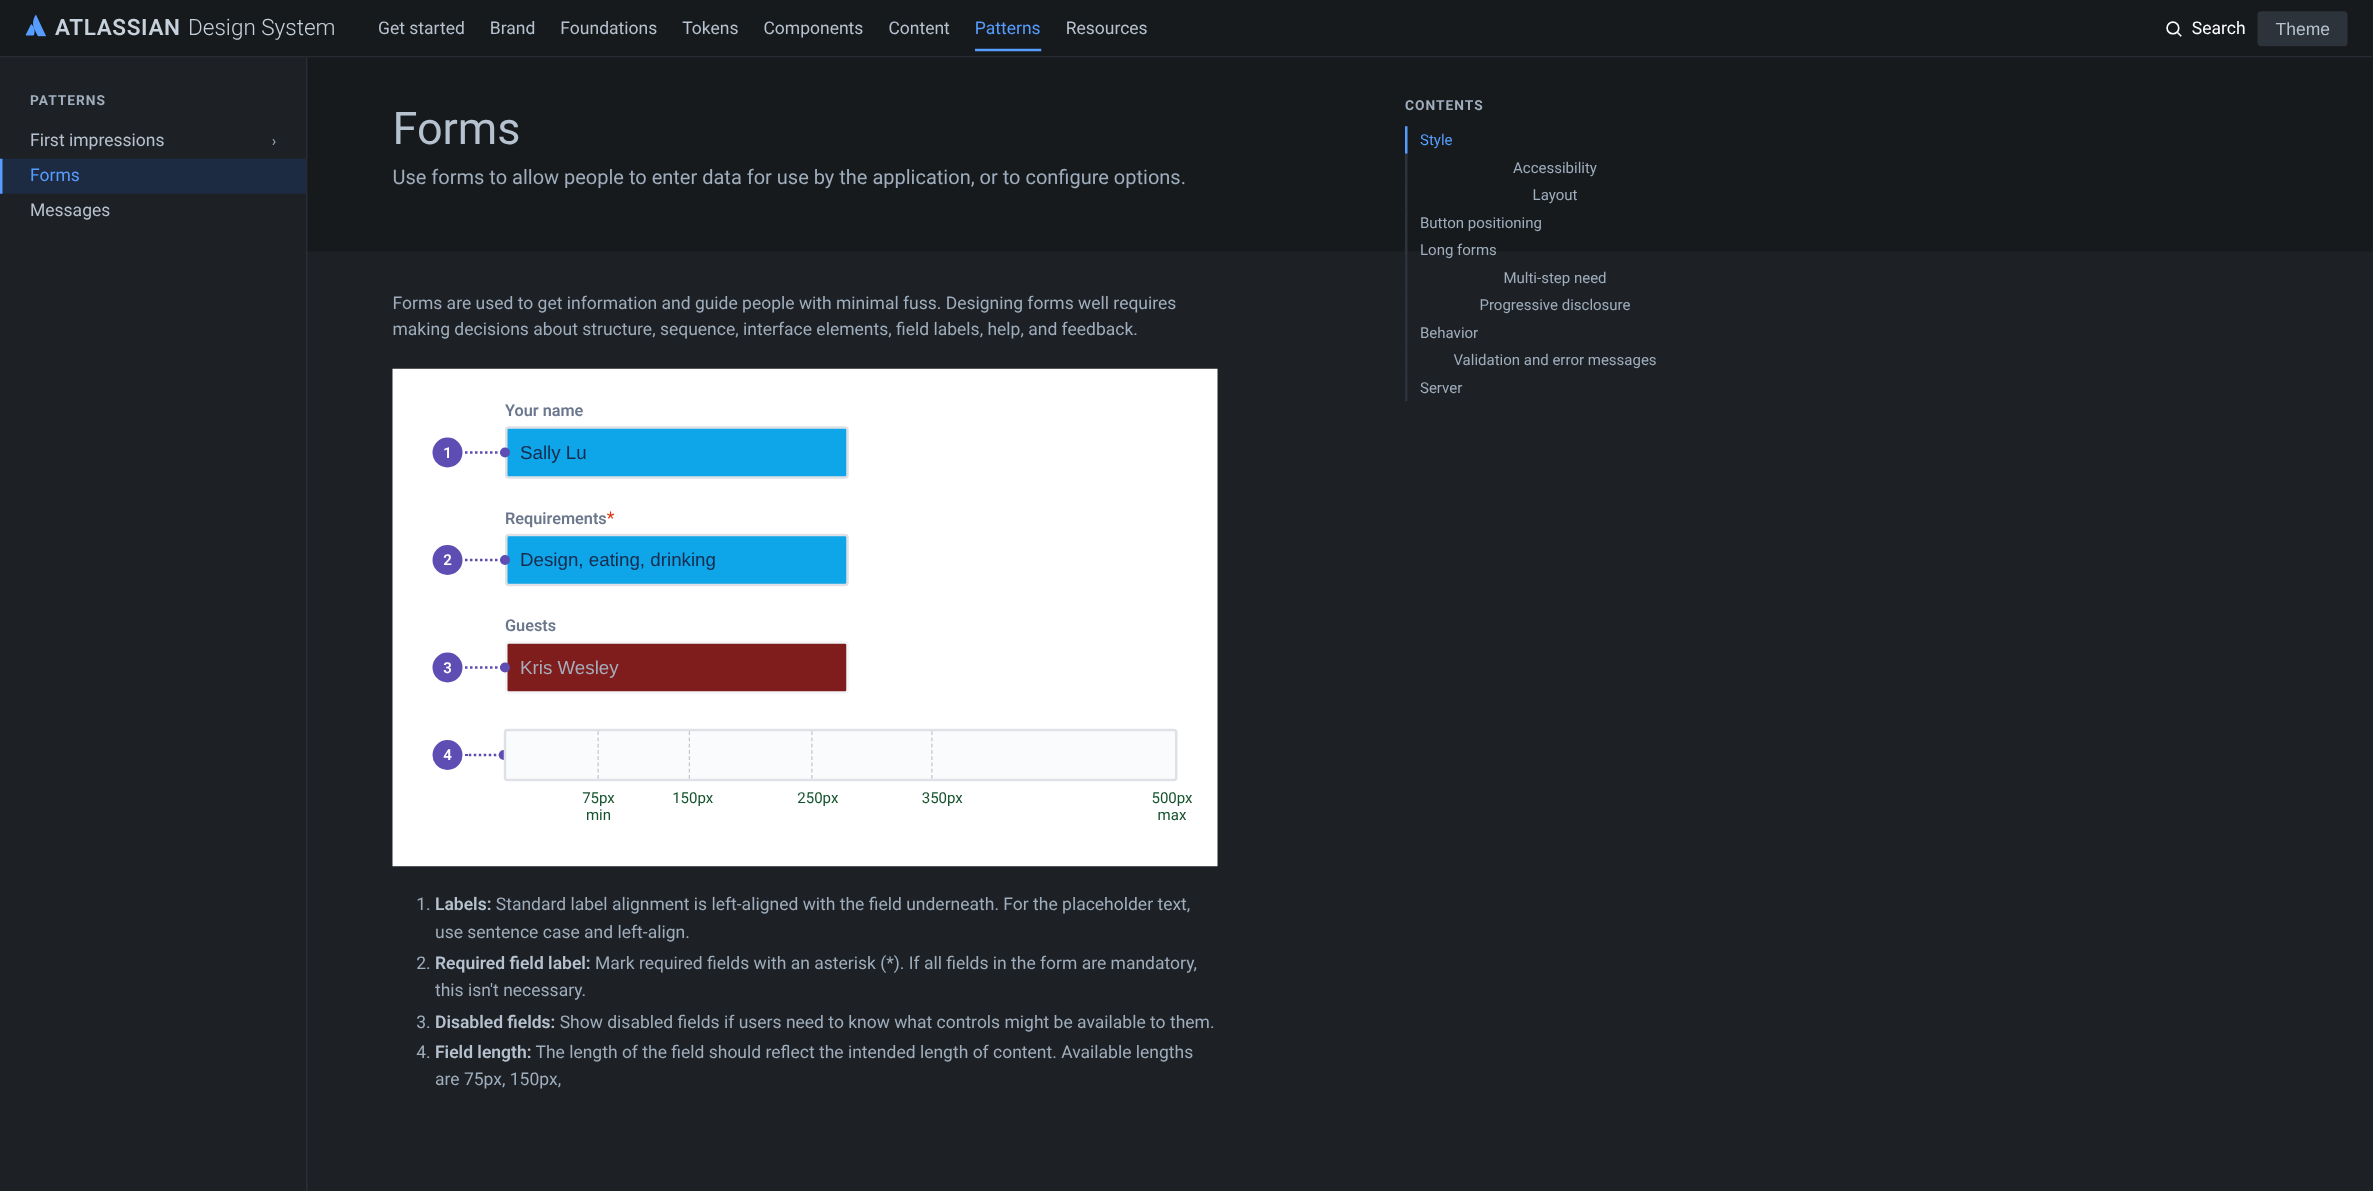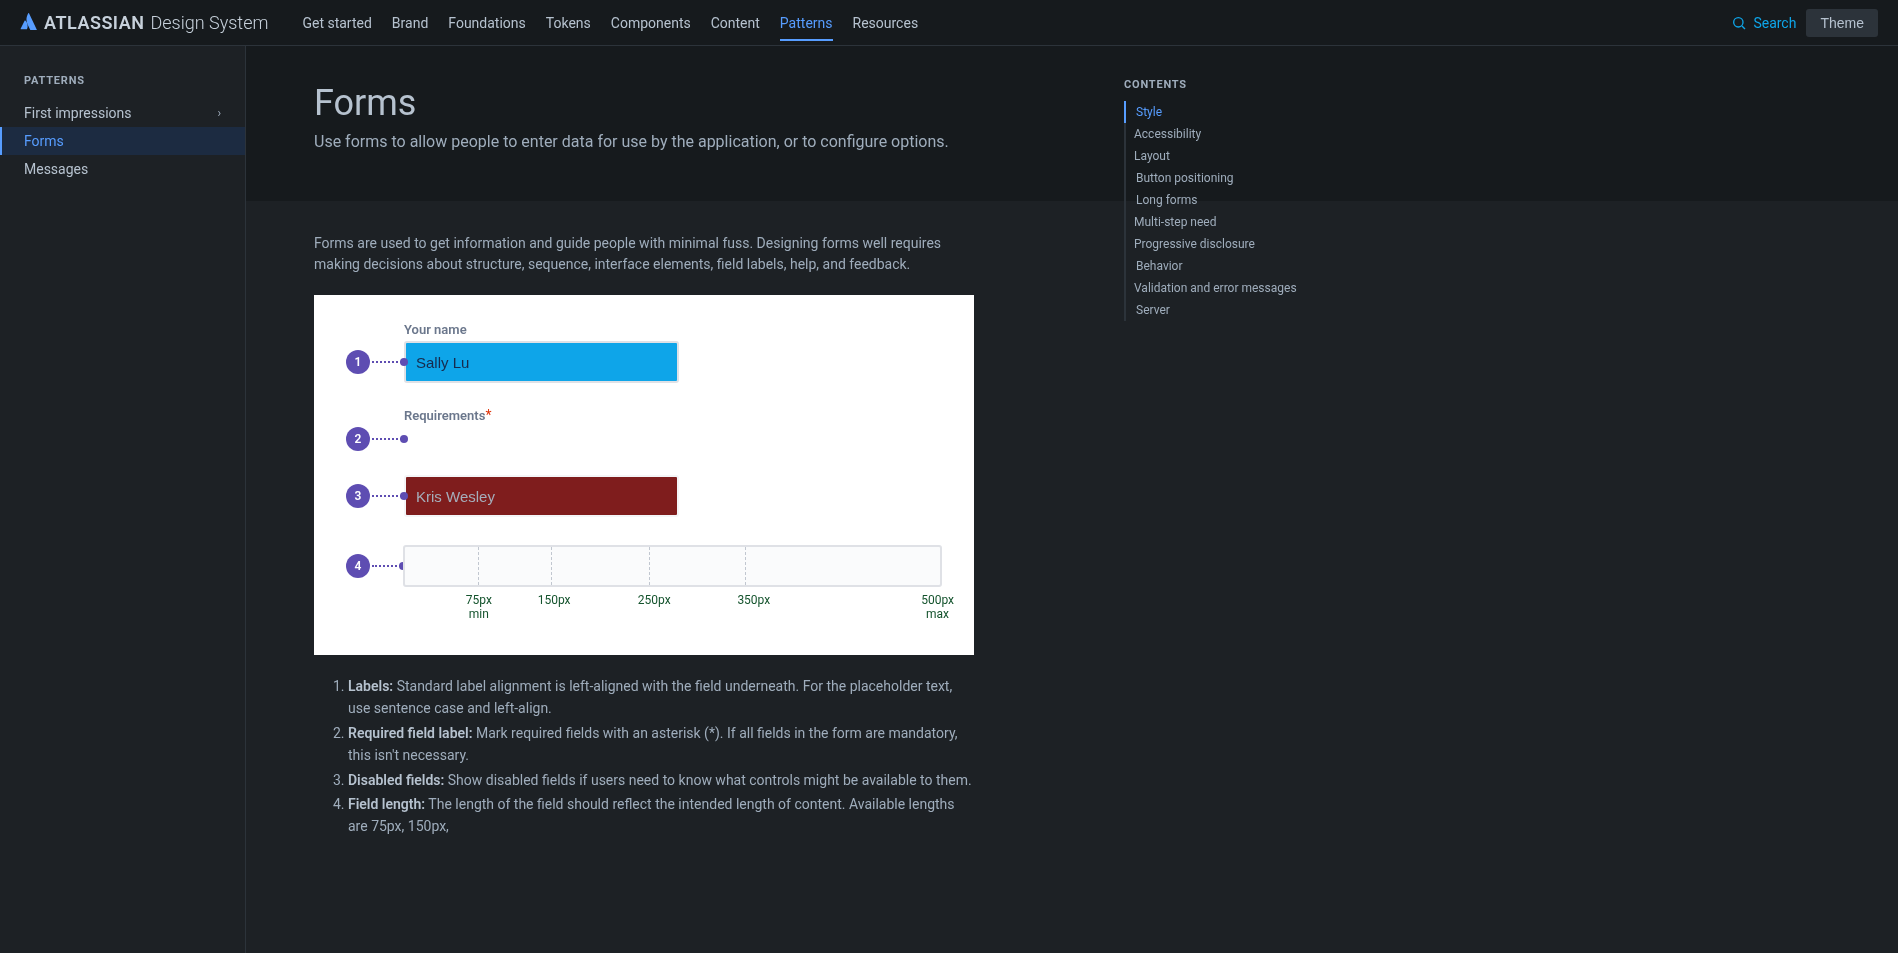--- a/index.html
+++ b/index.html
@@ -47,21 +47,21 @@
   left: 10px;
   right: 10px;
   height: 2px;
   background: #579dff;
 }
 .header-right { margin-left: auto; display: flex; align-items: center; gap: 10px; }
 .search-btn {
   display: flex;
   align-items: center;
   gap: 6px;
-  color: #0ea5e9;
+  color: #ffffff;
   cursor: pointer;
   font-size: 14px;
 }
 .theme-btn {
   background: #2c333a;
   color: #b6c2cf;
   border: none;
   padding: 6px 14px;
   border-radius: 3px;
   cursor: pointer;
@@ -218,21 +218,21 @@
   margin-bottom: 10px;
 }
 .toc-item {
   color: #9fadbc;
   font-size: 12px;
   padding: 4px 0 4px 10px;
   border-left: 2px solid #2c333a;
   cursor: pointer;
 }
 .toc-item.active { color: #579dff; border-left-color: #579dff; }
-.toc-item.sub { padding-left: 8px; }
+.toc-item.sub { padding-left: 8px; text-align: center; }
 </style>
 </head>
 <body>
 
 <div class="header">
   <div class="logo">
     <span class="logo-icon">
       <svg width="18" height="18" viewBox="0 0 32 32" fill="currentColor">
           <path d="M9.5 15.2c-.3-.4-.9-.4-1.1.1L1.1 29.8c-.2.5.1 1 .6 1h10.1c.3 0 .6-.2.8-.5 2.2-4.5.8-11.4-3.1-15.1z"></path>
           <path d="M14.8 2c-4 6.4-4.3 14.3-1.3 20.4l4.9 9.7c.1.3.4.5.8.5h10.1c.5 0 .9-.5.6-1L16 2.3c-.2-.5-.9-.5-1.2-.3z"></path>
@@ -295,21 +295,23 @@
           <div class="field-label-row"><span class="field-label">Your name</span></div>
           <div class="form-row">
             <div class="badge">1</div>
             <div class="connector"></div>
             <input class="input" value="Sally Lu" style="">
           </div>
           <div class="field-label-row"><span class="field-label">Requirements</span><span class="required-star">*</span></div>
           <div class="form-row">
             <div class="badge">2</div>
             <div class="connector"></div>
-          </div>
+            <input class="input" value="Design, eating, drinking" style="">
+          </div>
+          <div class="field-label-row"><span class="field-label">Guests</span></div>
           <div class="form-row">
             <div class="badge">3</div>
             <div class="connector"></div>
             <input class="input disabled" disabled="" value="Kris Wesley" style="">
           </div>
           <div class="form-row" style="margin-top: 28px; margin-bottom: 0px;">
             <div class="badge">4</div>
             <div class="connector"></div>
             <div class="sizes-box">
               <div class="size-divider" style="left: 13.6%;"></div>

